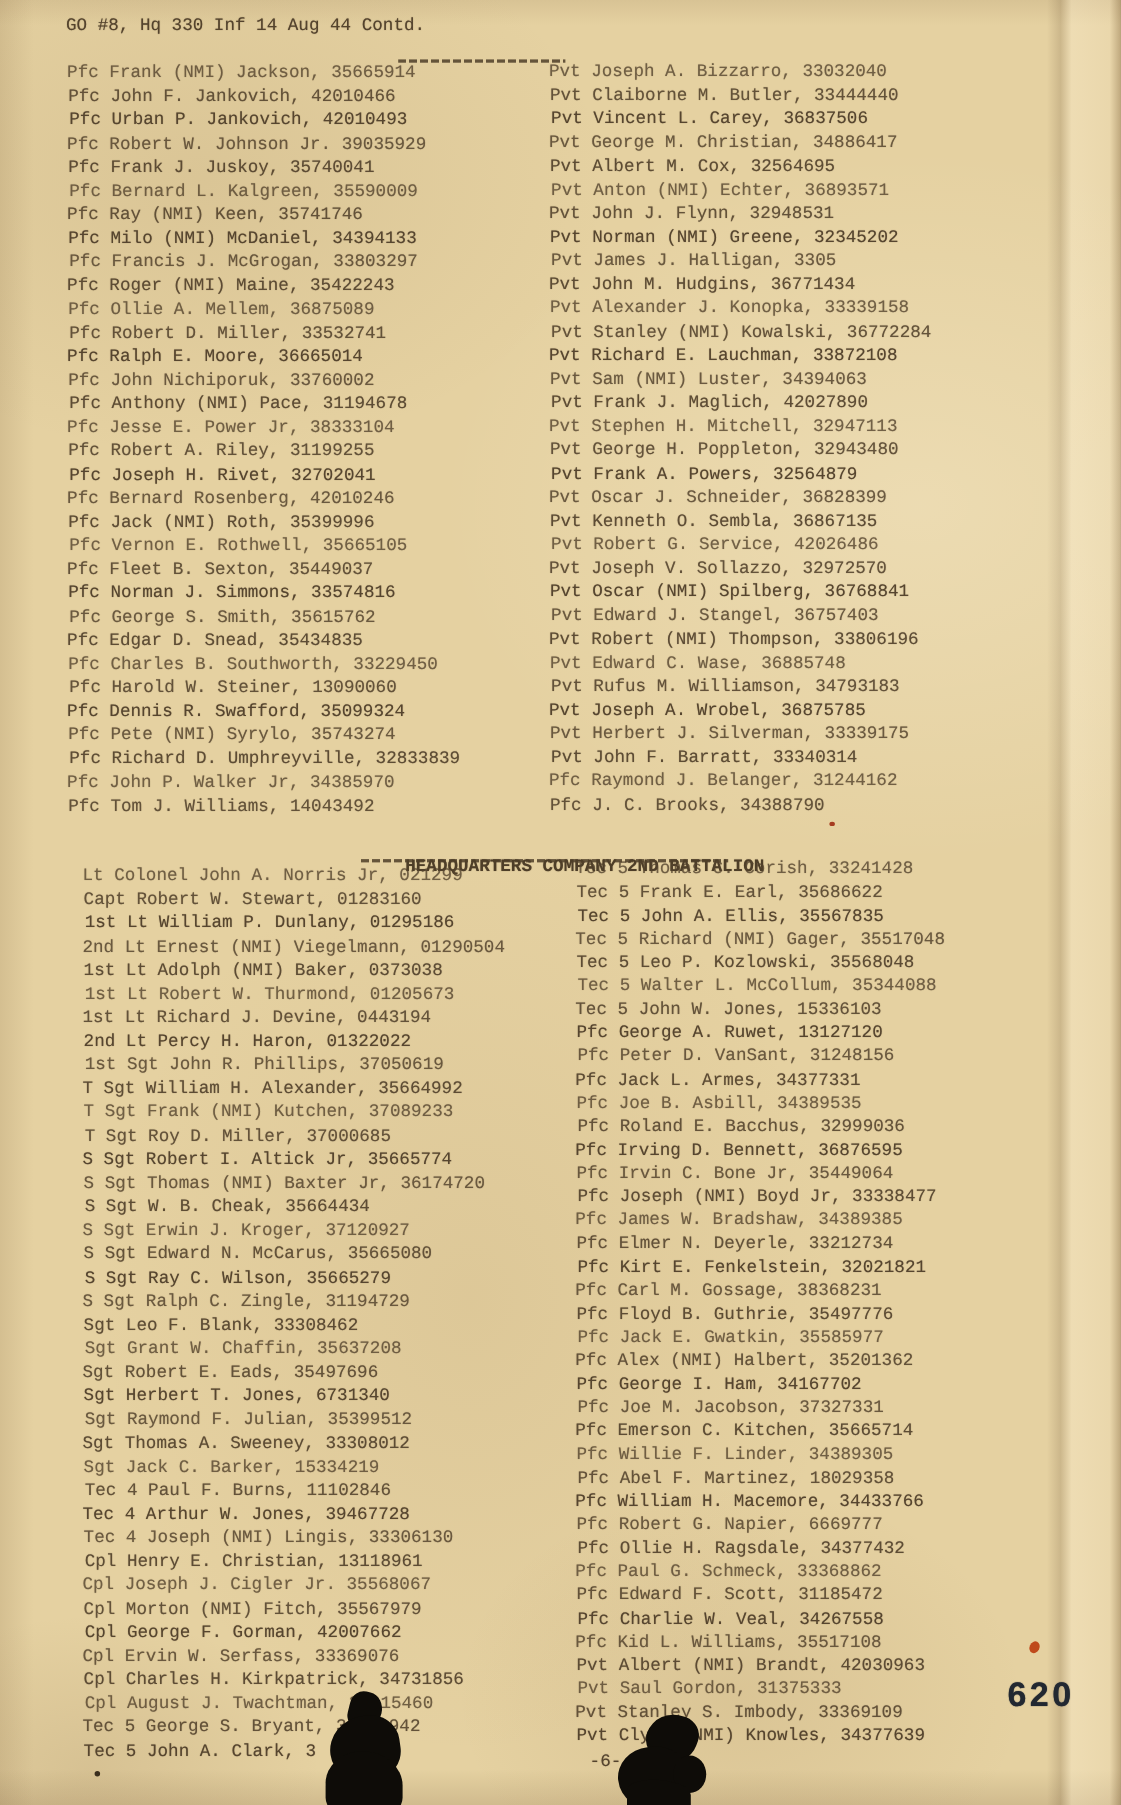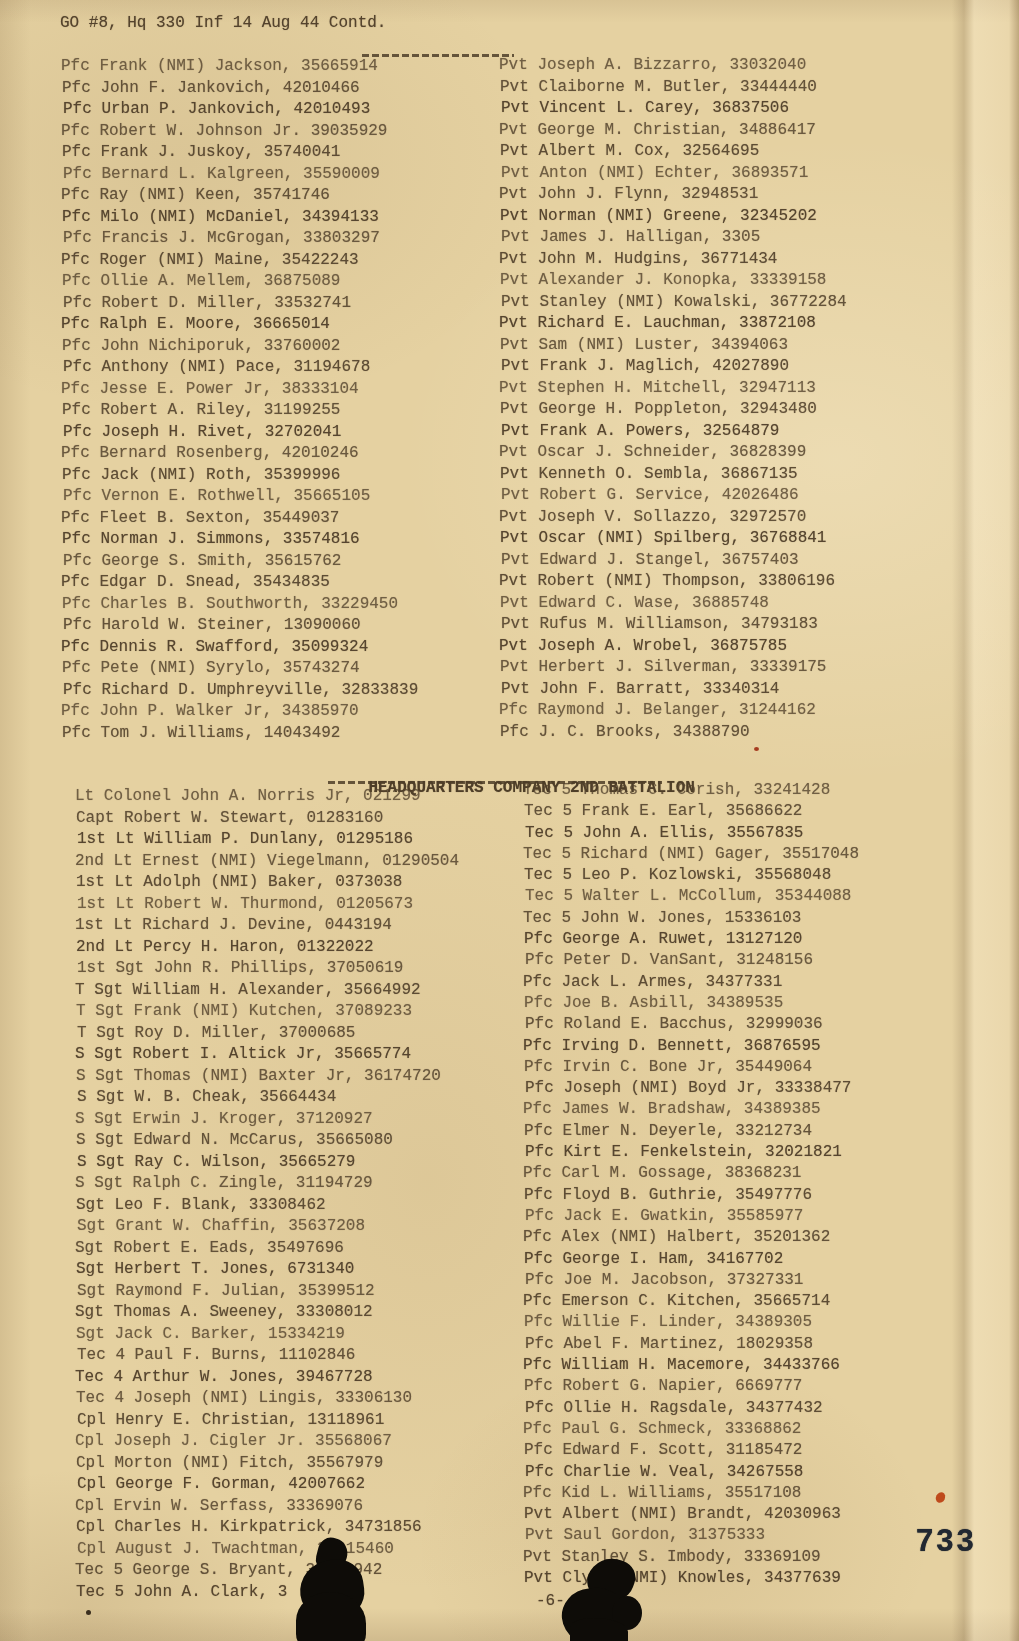--- a/index.html
+++ b/index.html
@@ -66,21 +66,21 @@
   <div class="sec-title typed" style="left:330px;top:761px;">
     <span class="t">HEADQUARTERS COMPANY 2ND BATTALION</span>
   </div>
   <div class="underline" style="left:328px;top:781px;width:334px;"></div>
 
   <div id="s2-left" class="col col-s2 typed" style="left:76px;top:786px;"><div class="line" style="opacity: 0.8; transform: translateX(-1px);">Lt Colonel John A. Norris Jr, 021299</div><div class="line" style="opacity: 0.89; transform: translateX(0px);">Capt Robert W. Stewart, 01283160</div><div class="line" style="opacity: 0.98; transform: translateX(1px);">1st Lt William P. Dunlany, 01295186</div><div class="line" style="opacity: 0.845; transform: translateX(-1px);">2nd Lt Ernest (NMI) Viegelmann, 01290504</div><div class="line" style="opacity: 0.935; transform: translateX(0px);">1st Lt Adolph (NMI) Baker, 0373038</div><div class="line" style="opacity: 0.8; transform: translateX(1px);">1st Lt Robert W. Thurmond, 01205673</div><div class="line" style="opacity: 0.89; transform: translateX(-1px);">1st Lt Richard J. Devine, 0443194</div><div class="line" style="opacity: 0.98; transform: translateX(0px);">2nd Lt Percy H. Haron, 01322022</div><div class="line" style="opacity: 0.845; transform: translateX(1px);">1st Sgt John R. Phillips, 37050619</div><div class="line" style="opacity: 0.935; transform: translateX(-1px);">T Sgt William H. Alexander, 35664992</div><div class="line" style="opacity: 0.8; transform: translateX(0px);">T Sgt Frank (NMI) Kutchen, 37089233</div><div class="line" style="opacity: 0.89; transform: translateX(1px);">T Sgt Roy D. Miller, 37000685</div><div class="line" style="opacity: 0.98; transform: translateX(-1px);">S Sgt Robert I. Altick Jr, 35665774</div><div class="line" style="opacity: 0.845; transform: translateX(0px);">S Sgt Thomas (NMI) Baxter Jr, 36174720</div><div class="line" style="opacity: 0.935; transform: translateX(1px);">S Sgt W. B. Cheak, 35664434</div><div class="line" style="opacity: 0.8; transform: translateX(-1px);">S Sgt Erwin J. Kroger, 37120927</div><div class="line" style="opacity: 0.89; transform: translateX(0px);">S Sgt Edward N. McCarus, 35665080</div><div class="line" style="opacity: 0.98; transform: translateX(1px);">S Sgt Ray C. Wilson, 35665279</div><div class="line" style="opacity: 0.845; transform: translateX(-1px);">S Sgt Ralph C. Zingle, 31194729</div><div class="line" style="opacity: 0.935; transform: translateX(0px);">Sgt Leo F. Blank, 33308462</div><div class="line" style="opacity: 0.8; transform: translateX(1px);">Sgt Grant W. Chaffin, 35637208</div><div class="line" style="opacity: 0.89; transform: translateX(-1px);">Sgt Robert E. Eads, 35497696</div><div class="line" style="opacity: 0.98; transform: translateX(0px);">Sgt Herbert T. Jones, 6731340</div><div class="line" style="opacity: 0.845; transform: translateX(1px);">Sgt Raymond F. Julian, 35399512</div><div class="line" style="opacity: 0.935; transform: translateX(-1px);">Sgt Thomas A. Sweeney, 33308012</div><div class="line" style="opacity: 0.8; transform: translateX(0px);">Sgt Jack C. Barker, 15334219</div><div class="line" style="opacity: 0.89; transform: translateX(1px);">Tec 4 Paul F. Burns, 11102846</div><div class="line" style="opacity: 0.98; transform: translateX(-1px);">Tec 4 Arthur W. Jones, 39467728</div><div class="line" style="opacity: 0.845; transform: translateX(0px);">Tec 4 Joseph (NMI) Lingis, 33306130</div><div class="line" style="opacity: 0.935; transform: translateX(1px);">Cpl Henry E. Christian, 13118961</div><div class="line" style="opacity: 0.8; transform: translateX(-1px);">Cpl Joseph J. Cigler Jr. 35568067</div><div class="line" style="opacity: 0.89; transform: translateX(0px);">Cpl Morton (NMI) Fitch, 35567979</div><div class="line" style="opacity: 0.98; transform: translateX(1px);">Cpl George F. Gorman, 42007662</div><div class="line" style="opacity: 0.845; transform: translateX(-1px);">Cpl Ervin W. Serfass, 33369076</div><div class="line" style="opacity: 0.935; transform: translateX(0px);">Cpl Charles H. Kirkpatrick, 34731856</div><div class="line" style="opacity: 0.8; transform: translateX(1px);">Cpl August J. Twachtman, 36215460</div><div class="line" style="opacity: 0.89; transform: translateX(-1px);">Tec 5 George S. Bryant, 34366942</div><div class="line" style="opacity: 0.98; transform: translateX(0px);">Tec 5 John A. Clark, 3   7214</div></div>
   <div id="s2-right" class="col col-s2r typed" style="left:524px;top:780px;"><div class="line" style="opacity: 0.8; transform: translateX(-1px);">Tec 5 Thomas C. Corish, 33241428</div><div class="line" style="opacity: 0.89; transform: translateX(0px);">Tec 5 Frank E. Earl, 35686622</div><div class="line" style="opacity: 0.98; transform: translateX(1px);">Tec 5 John A. Ellis, 35567835</div><div class="line" style="opacity: 0.845; transform: translateX(-1px);">Tec 5 Richard (NMI) Gager, 35517048</div><div class="line" style="opacity: 0.935; transform: translateX(0px);">Tec 5 Leo P. Kozlowski, 35568048</div><div class="line" style="opacity: 0.8; transform: translateX(1px);">Tec 5 Walter L. McCollum, 35344088</div><div class="line" style="opacity: 0.89; transform: translateX(-1px);">Tec 5 John W. Jones, 15336103</div><div class="line" style="opacity: 0.98; transform: translateX(0px);">Pfc George A. Ruwet, 13127120</div><div class="line" style="opacity: 0.845; transform: translateX(1px);">Pfc Peter D. VanSant, 31248156</div><div class="line" style="opacity: 0.935; transform: translateX(-1px);">Pfc Jack L. Armes, 34377331</div><div class="line" style="opacity: 0.8; transform: translateX(0px);">Pfc Joe B. Asbill, 34389535</div><div class="line" style="opacity: 0.89; transform: translateX(1px);">Pfc Roland E. Bacchus, 32999036</div><div class="line" style="opacity: 0.98; transform: translateX(-1px);">Pfc Irving D. Bennett, 36876595</div><div class="line" style="opacity: 0.845; transform: translateX(0px);">Pfc Irvin C. Bone Jr, 35449064</div><div class="line" style="opacity: 0.935; transform: translateX(1px);">Pfc Joseph (NMI) Boyd Jr, 33338477</div><div class="line" style="opacity: 0.8; transform: translateX(-1px);">Pfc James W. Bradshaw, 34389385</div><div class="line" style="opacity: 0.89; transform: translateX(0px);">Pfc Elmer N. Deyerle, 33212734</div><div class="line" style="opacity: 0.98; transform: translateX(1px);">Pfc Kirt E. Fenkelstein, 32021821</div><div class="line" style="opacity: 0.845; transform: translateX(-1px);">Pfc Carl M. Gossage, 38368231</div><div class="line" style="opacity: 0.935; transform: translateX(0px);">Pfc Floyd B. Guthrie, 35497776</div><div class="line" style="opacity: 0.8; transform: translateX(1px);">Pfc Jack E. Gwatkin, 35585977</div><div class="line" style="opacity: 0.89; transform: translateX(-1px);">Pfc Alex (NMI) Halbert, 35201362</div><div class="line" style="opacity: 0.98; transform: translateX(0px);">Pfc George I. Ham, 34167702</div><div class="line" style="opacity: 0.845; transform: translateX(1px);">Pfc Joe M. Jacobson, 37327331</div><div class="line" style="opacity: 0.935; transform: translateX(-1px);">Pfc Emerson C. Kitchen, 35665714</div><div class="line" style="opacity: 0.8; transform: translateX(0px);">Pfc Willie F. Linder, 34389305</div><div class="line" style="opacity: 0.89; transform: translateX(1px);">Pfc Abel F. Martinez, 18029358</div><div class="line" style="opacity: 0.98; transform: translateX(-1px);">Pfc William H. Macemore, 34433766</div><div class="line" style="opacity: 0.845; transform: translateX(0px);">Pfc Robert G. Napier, 6669777</div><div class="line" style="opacity: 0.935; transform: translateX(1px);">Pfc Ollie H. Ragsdale, 34377432</div><div class="line" style="opacity: 0.8; transform: translateX(-1px);">Pfc Paul G. Schmeck, 33368862</div><div class="line" style="opacity: 0.89; transform: translateX(0px);">Pfc Edward F. Scott, 31185472</div><div class="line" style="opacity: 0.98; transform: translateX(1px);">Pfc Charlie W. Veal, 34267558</div><div class="line" style="opacity: 0.845; transform: translateX(-1px);">Pfc Kid L. Williams, 35517108</div><div class="line" style="opacity: 0.935; transform: translateX(0px);">Pvt Albert (NMI) Brandt, 42030963</div><div class="line" style="opacity: 0.8; transform: translateX(1px);">Pvt Saul Gordon, 31375333</div><div class="line" style="opacity: 0.89; transform: translateX(-1px);">Pvt Stanley S. Imbody, 33369109</div><div class="line" style="opacity: 0.98; transform: translateX(0px);">Pvt Clyde (NMI) Knowles, 34377639</div></div>
 
   <div class="typed footer-num">-6-</div>
 
-  <div class="stamp">733</div>
+  <div class="stamp">620</div>
 
   <div class="blot" style="left:317px;top:1538px;width:30px;height:34px;border-radius:46% 54% 60% 40%;transform:rotate(14deg);"></div>
   <div class="blot" style="left:300px;top:1560px;width:64px;height:60px;border-radius:55% 45% 48% 52%;transform:rotate(-8deg);"></div>
   <div class="blot" style="left:296px;top:1592px;width:70px;height:60px;border-radius:48% 52% 30% 30%;"></div>
 
   <div class="blot" style="left:588px;top:1558px;width:46px;height:44px;border-radius:60% 40% 55% 45%;transform:rotate(20deg);"></div>
   <div class="blot" style="left:562px;top:1588px;width:64px;height:58px;border-radius:50% 50% 42% 58%;transform:rotate(-6deg);"></div>
   <div class="blot" style="left:612px;top:1596px;width:30px;height:34px;border-radius:50%;"></div>
   <div class="blot" style="left:570px;top:1618px;width:58px;height:23px;border-radius:40% 60% 0 0;"></div>
 

